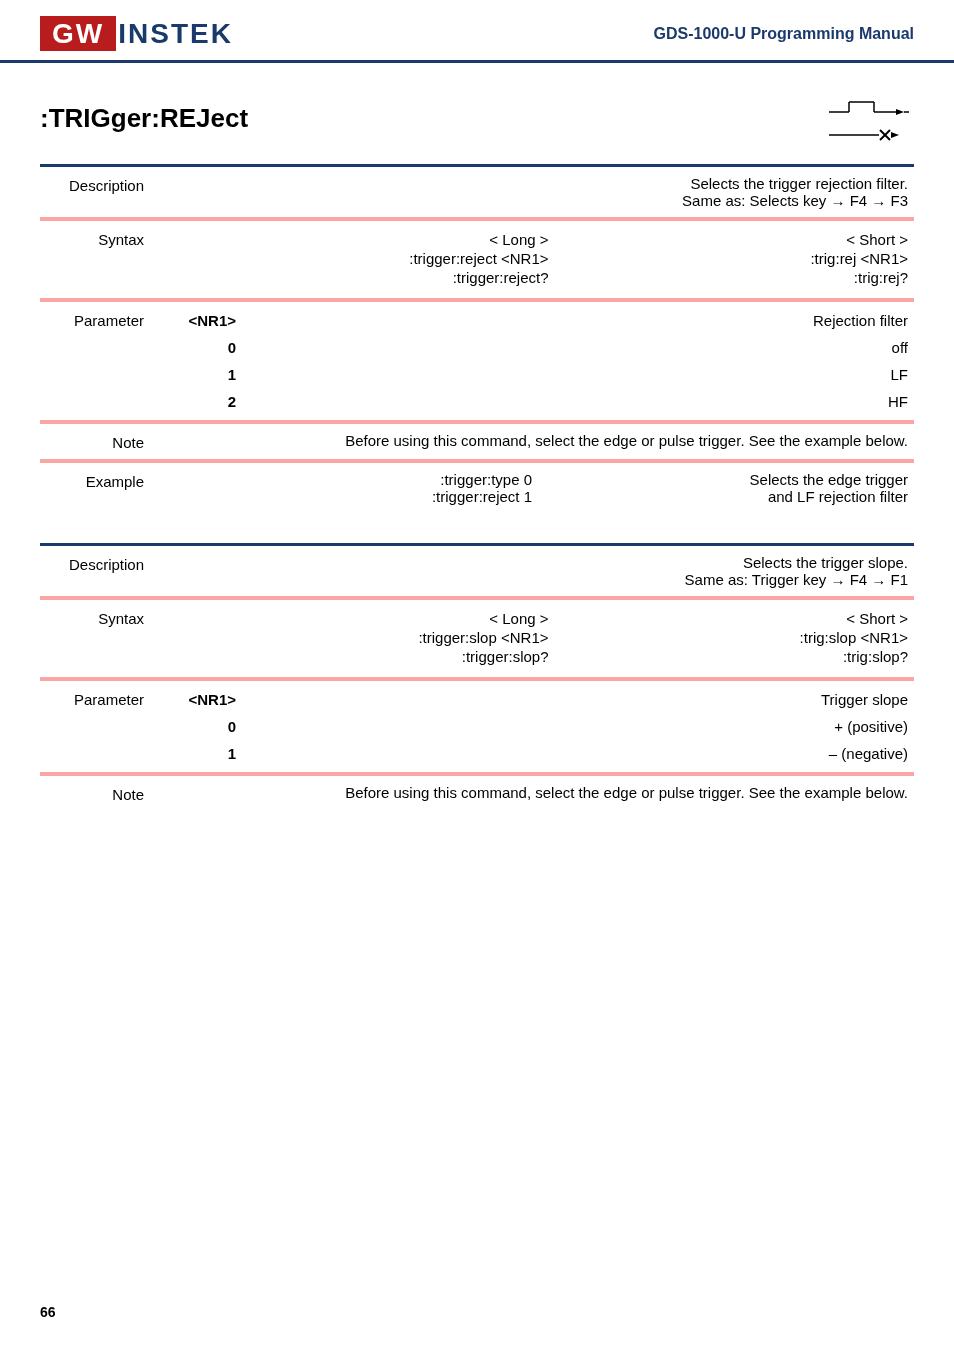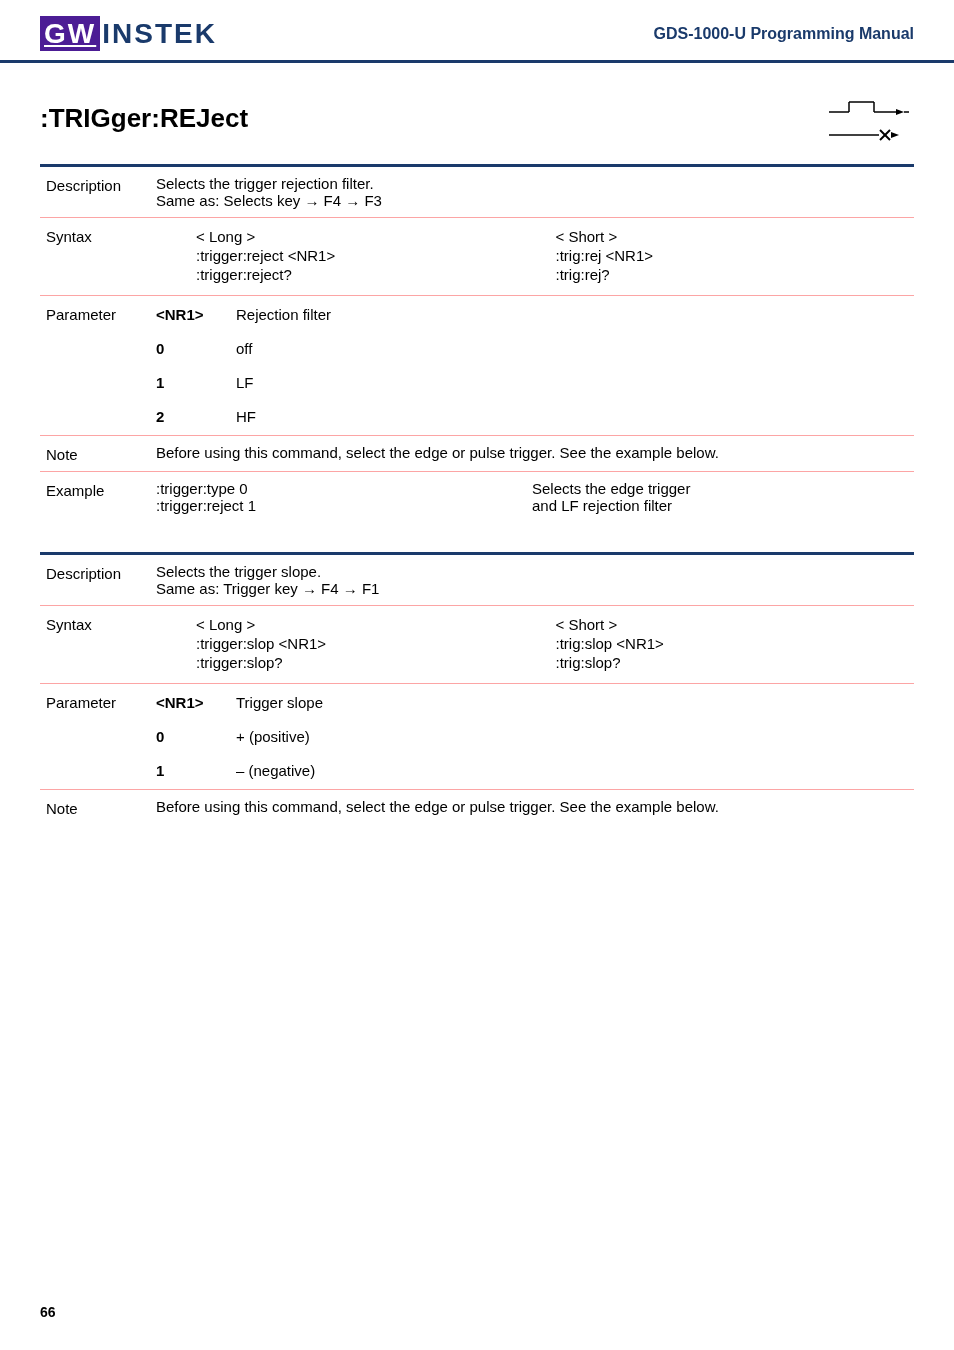--- a/index.html
+++ b/index.html
@@ -22,40 +22,40 @@
       border-bottom: 3px solid #1a3a6b;
     }
     .logo {
       font-size: 28px;
       font-weight: 900;
       letter-spacing: 2px;
       color: #1a3a6b;
       font-family: Arial Black, Arial, sans-serif;
     }
     .logo span.gw {
-      background: #4c1d95;
+      background: #b91c1c;
       color: #fff;
-      padding: 2px 4px;
+      padding: 2px 12px;
       margin-right: 2px;
-      text-decoration: underline;
     }
     .manual-title {
       font-size: 16px;
       font-weight: bold;
       color: #1a3a6b;
     }
 
     
     .content {
       padding: 30px 40px 40px 40px;
     }
 
     
     .section {
       margin-bottom: 30px;
+      text-align: right;
     }
 
     
     .command-header {
       display: flex;
       align-items: flex-start;
       justify-content: space-between;
       margin-bottom: 6px;
       padding-bottom: 6px;
     }
@@ -84,21 +84,21 @@
       background: #1a3a6b;
       margin-bottom: 0;
     }
 
     
     .table {
       width: 100%;
       border-collapse: collapse;
     }
     .table tr {
-      border-bottom: 1px solid #fca5a5;
+      border-bottom: 4px solid #fca5a5;
     }
     .table tr:last-child {
       border-bottom: none;
     }
     .table td {
       padding: 8px 6px;
       vertical-align: top;
       font-size: 15px;
     }
     .table td.label-col {
@@ -108,21 +108,21 @@
       padding-top: 10px;
     }
     .table td.content-col {
       padding-top: 8px;
     }
 
     
     .param-grid {
       display: grid;
       grid-template-columns: 80px 1fr;
-      row-gap: 13px;
+      row-gap: 6px;
     }
     .param-grid .ph {
       font-size: 15px;
       padding: 2px 0;
     }
 
     
     .syntax-two-col {
       display: grid;
       grid-template-columns: 1fr 1fr;

